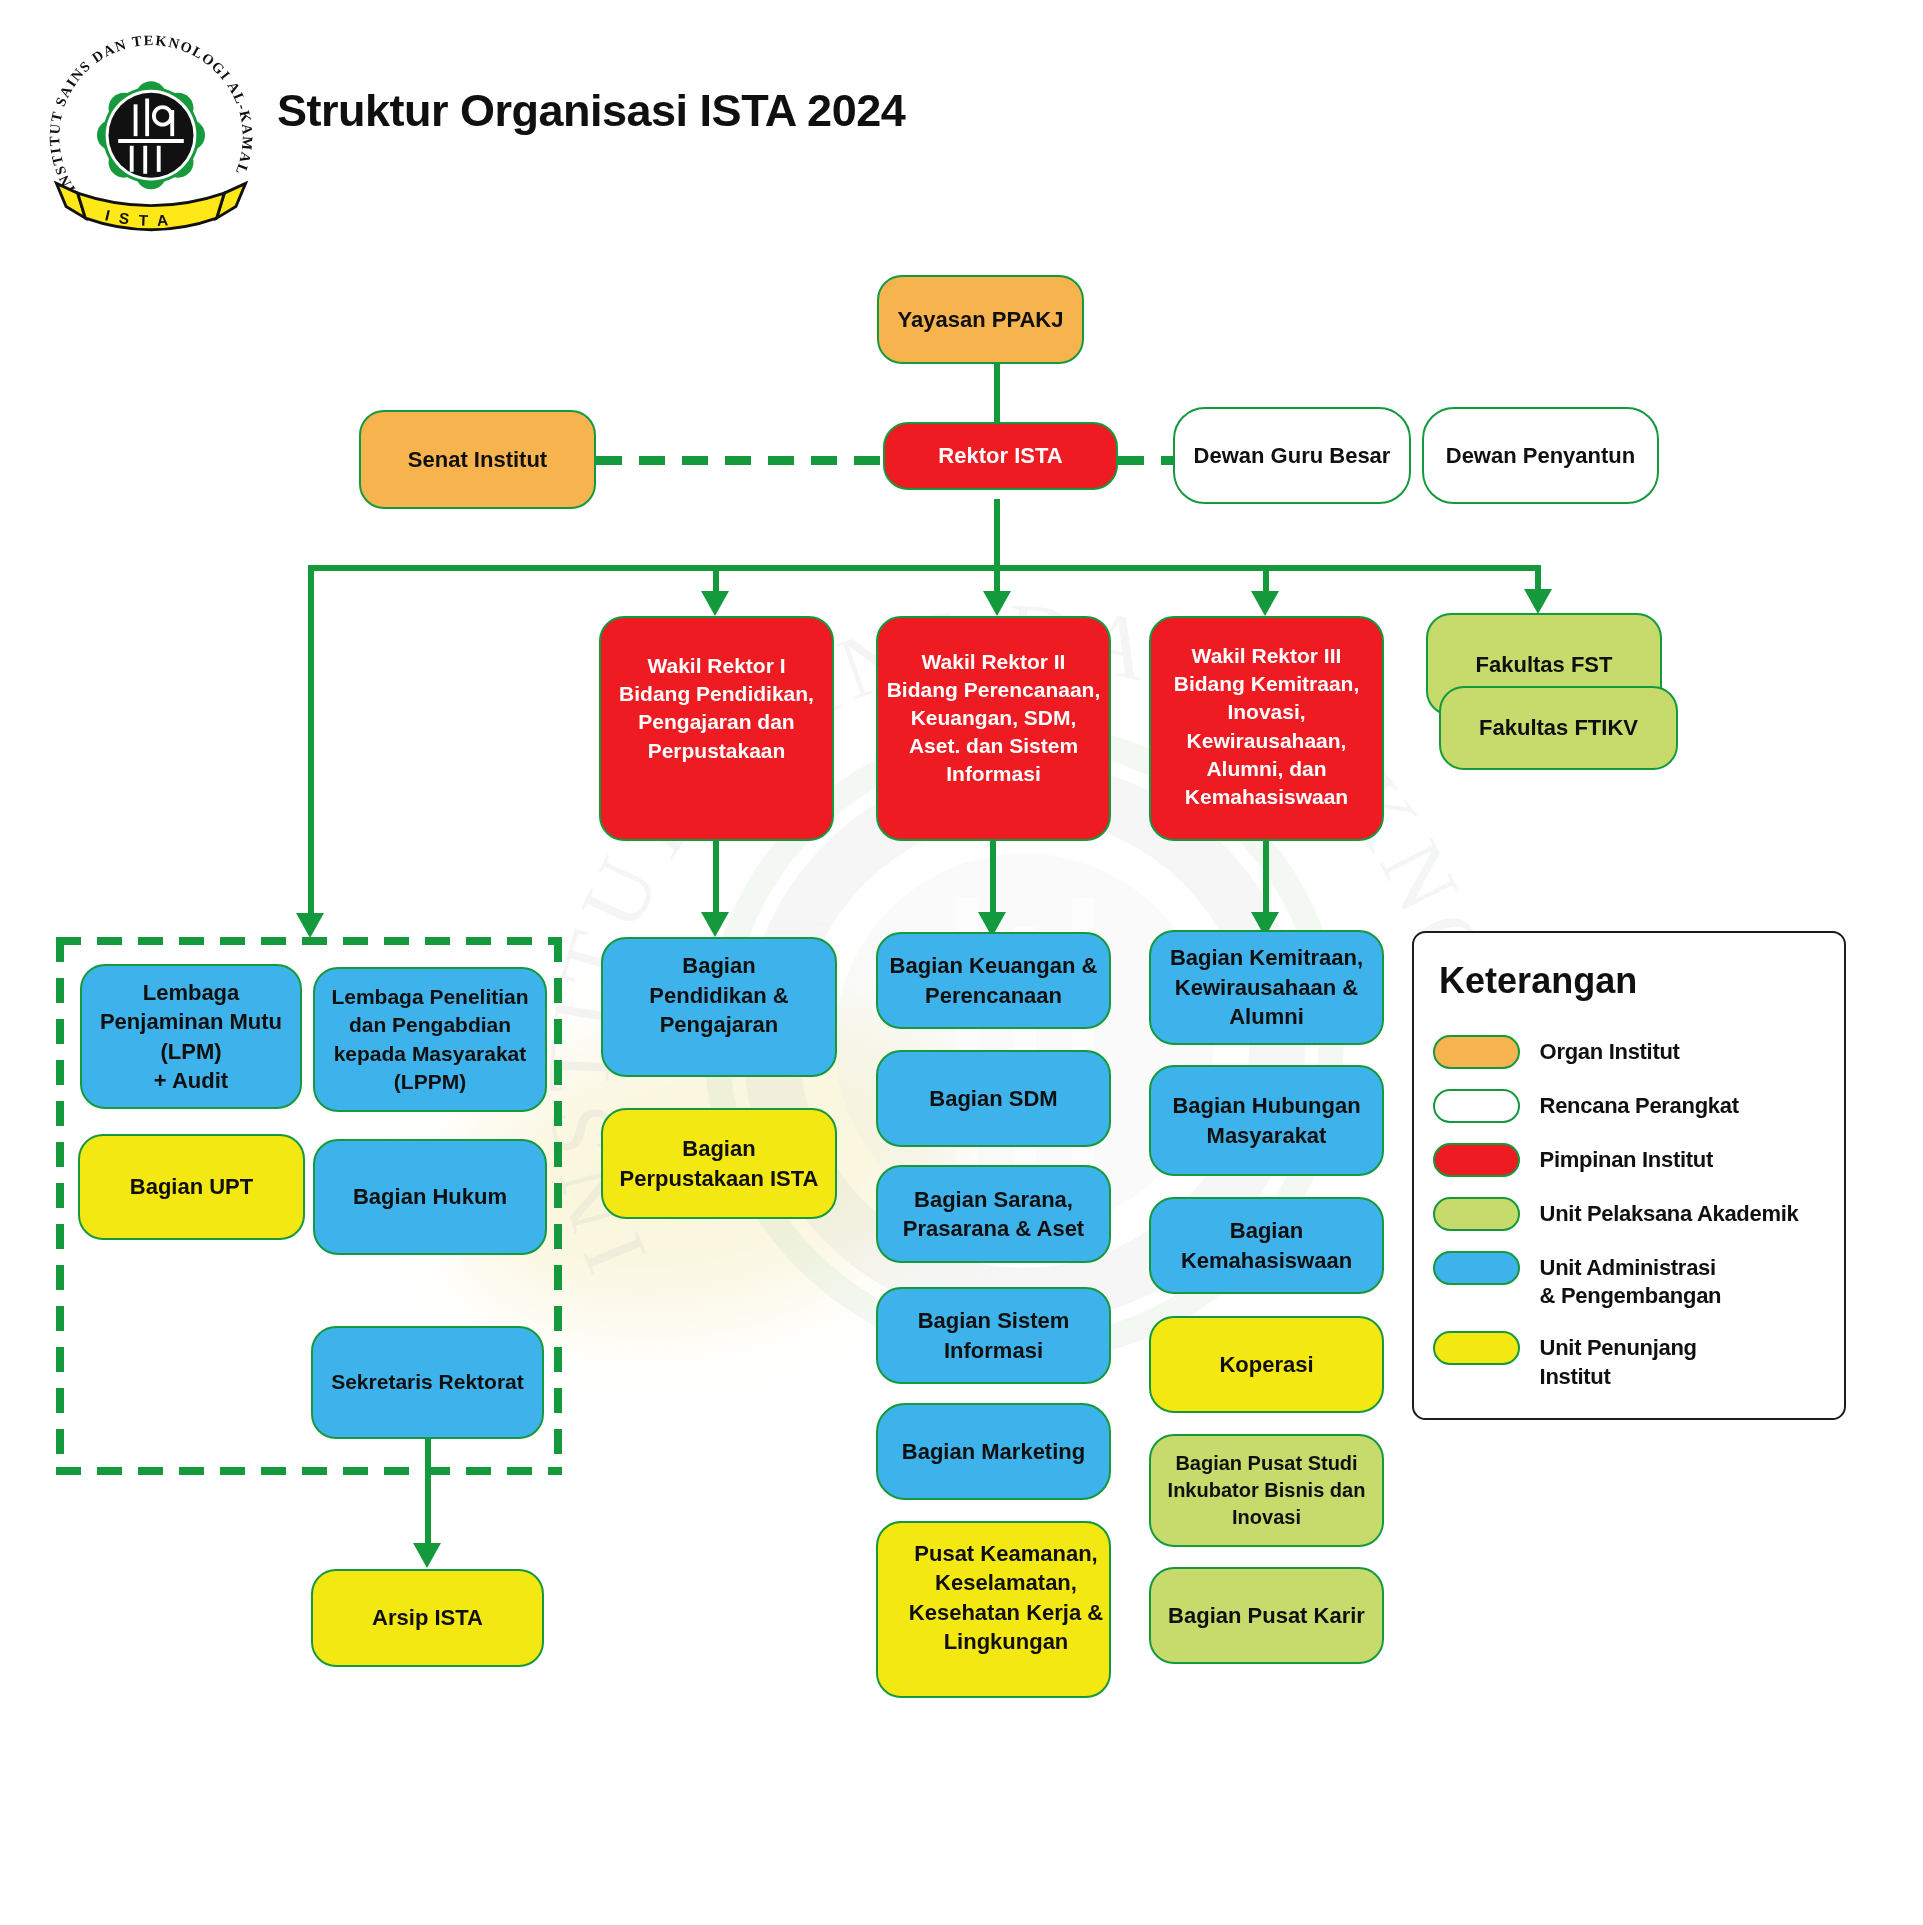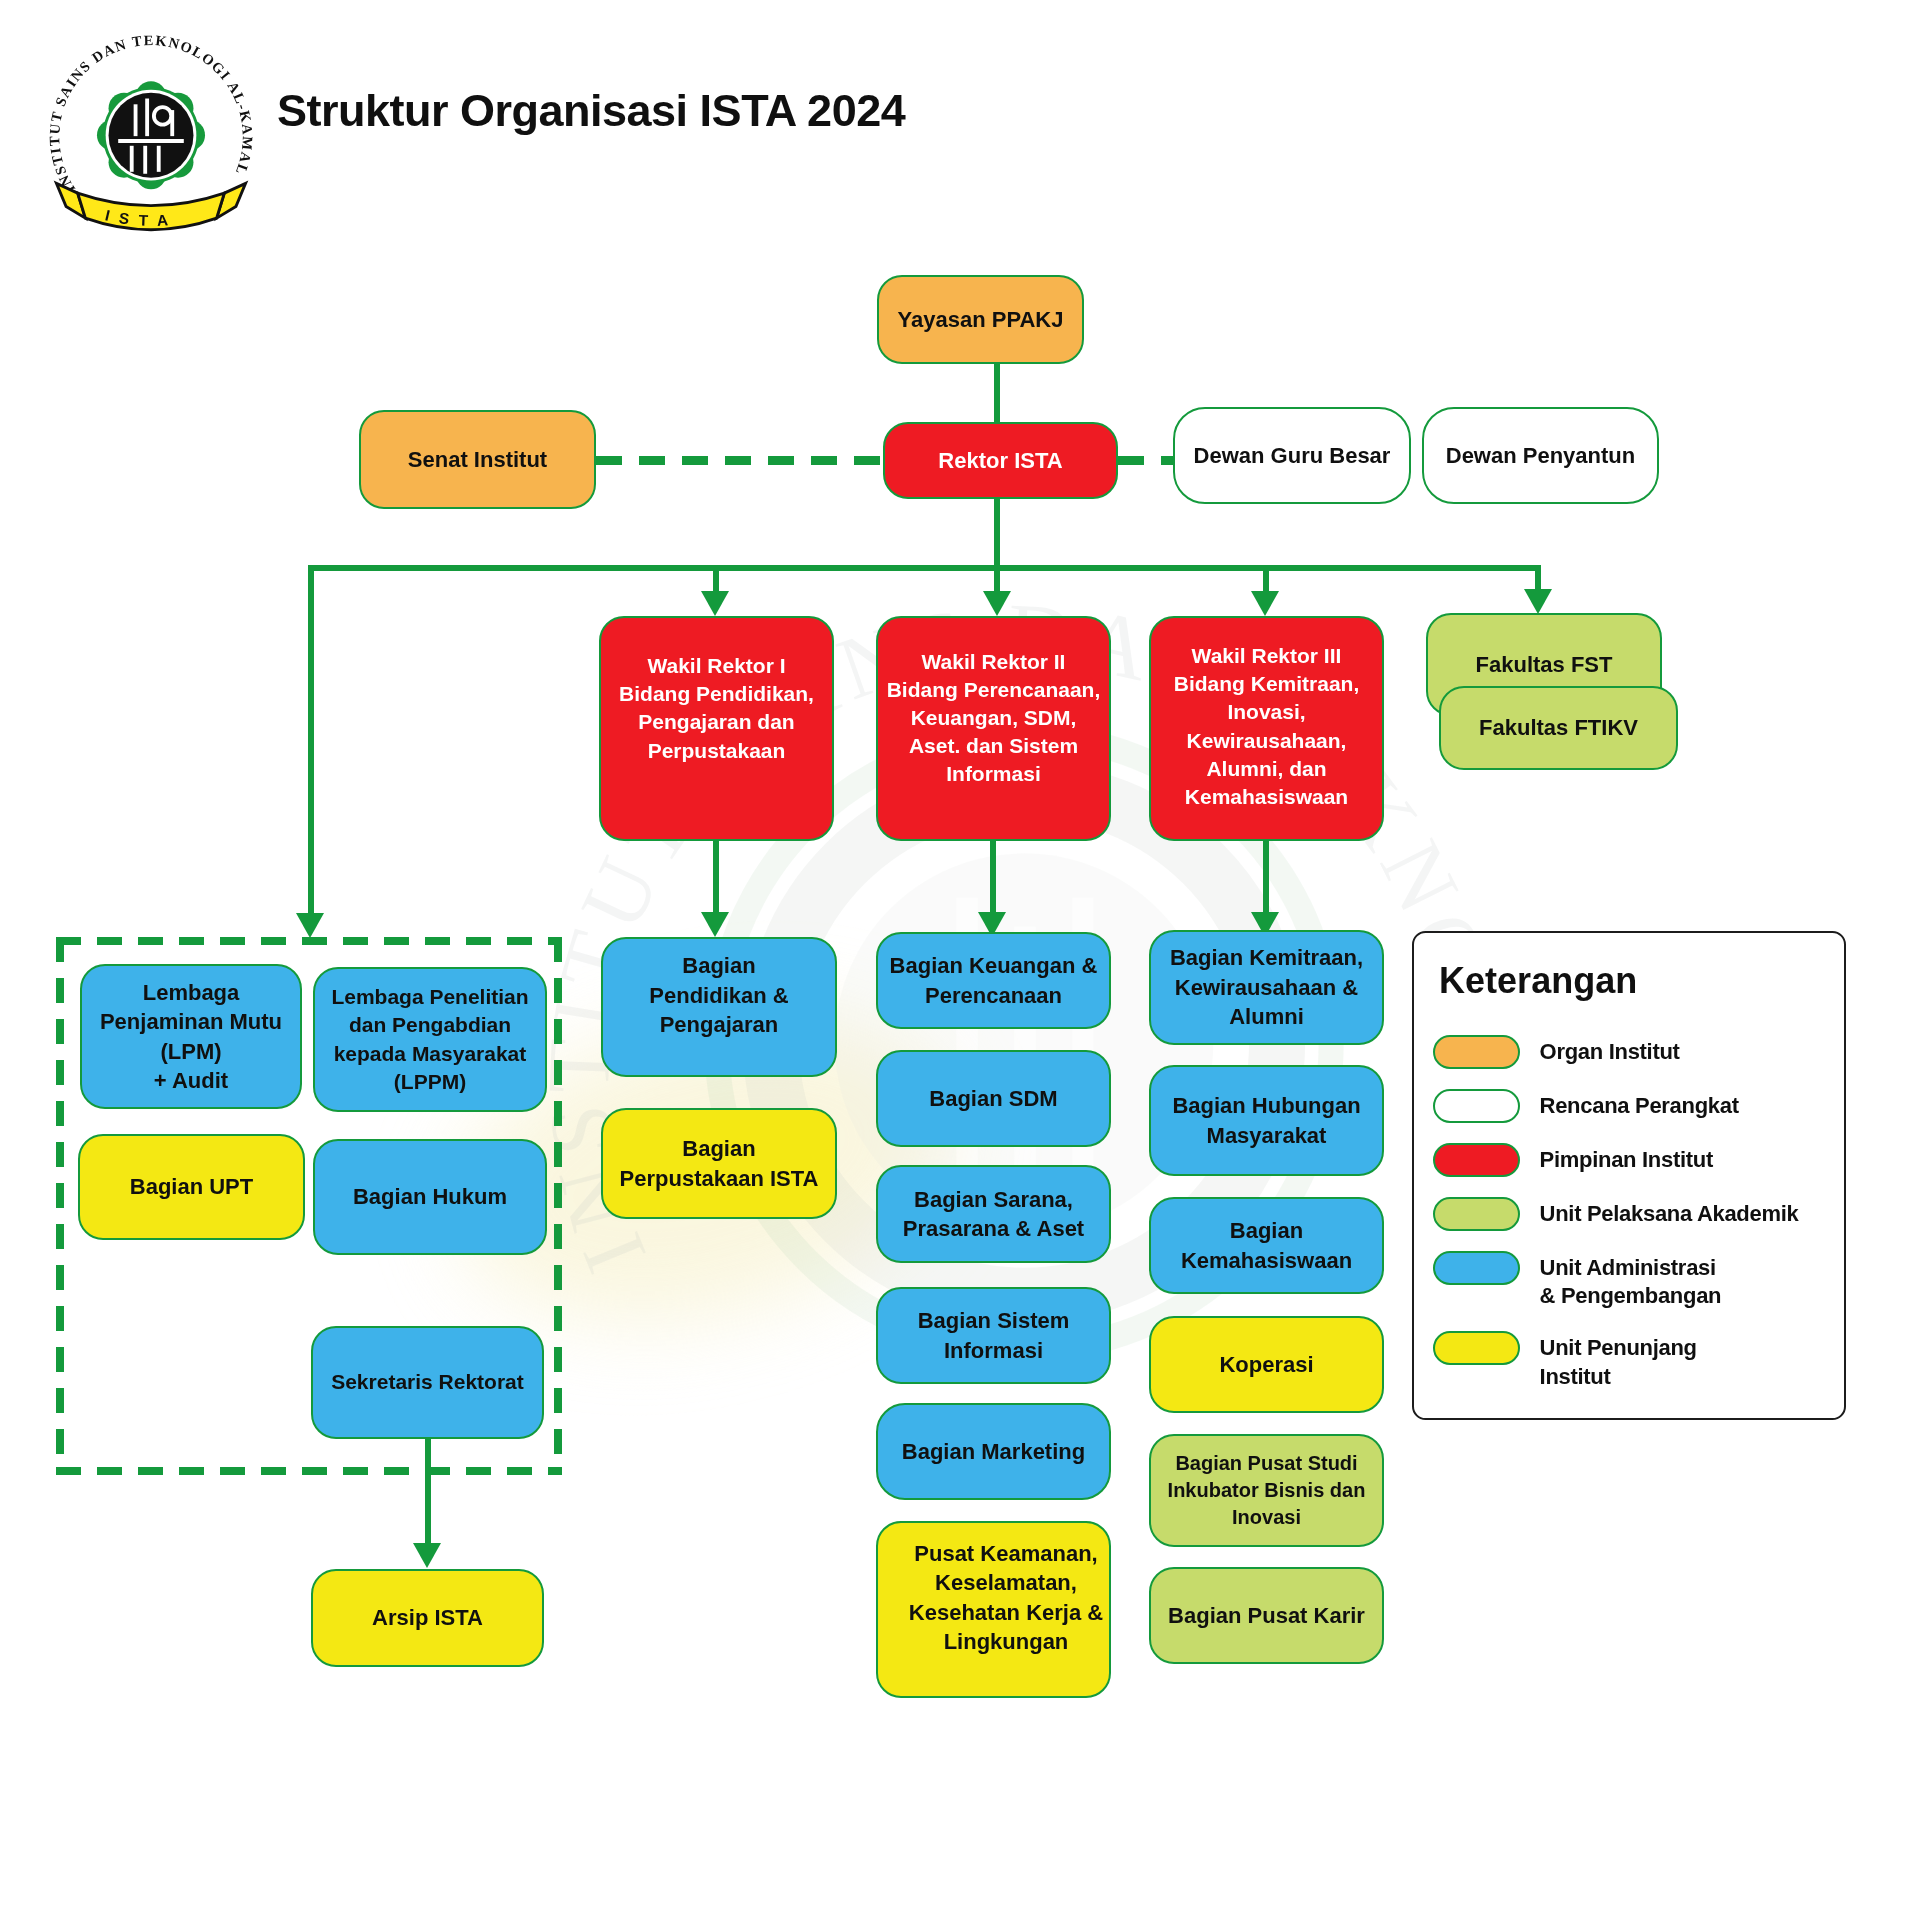--- a/index.html
+++ b/index.html
@@ -167,21 +167,21 @@
   <div class="dbox-v" style="left:554px;top:937px;height:538px;"></div>
 
   <div class="node organ" style="left:877px;top:239px;width:207px;height:89px;margin-top:36px;">
     <span class="lbl">Yayasan PPAKJ</span>
     </div>
 
   <div class="node organ" style="left:359px;top:410px;width:237px;height:99px;">
     <span class="lbl">Senat Institut</span>
     </div>
 
-  <div class="node pimpinan" style="left:883px;top:422px;width:235px;height:77px;">
+  <div class="node pimpinan" style="left:883px;top:422px;width:235px;height:68px;">
     <span class="lbl">Rektor ISTA</span>
     </div>
 
   <div class="node rencana" style="left:1173px;top:407px;width:238px;height:97px;">
     <span class="lbl">Dewan Guru Besar</span>
     </div>
 
   <div class="node rencana" style="left:1422px;top:407px;width:237px;height:97px;">
     <span class="lbl">Dewan Penyantun</span>
     </div>

